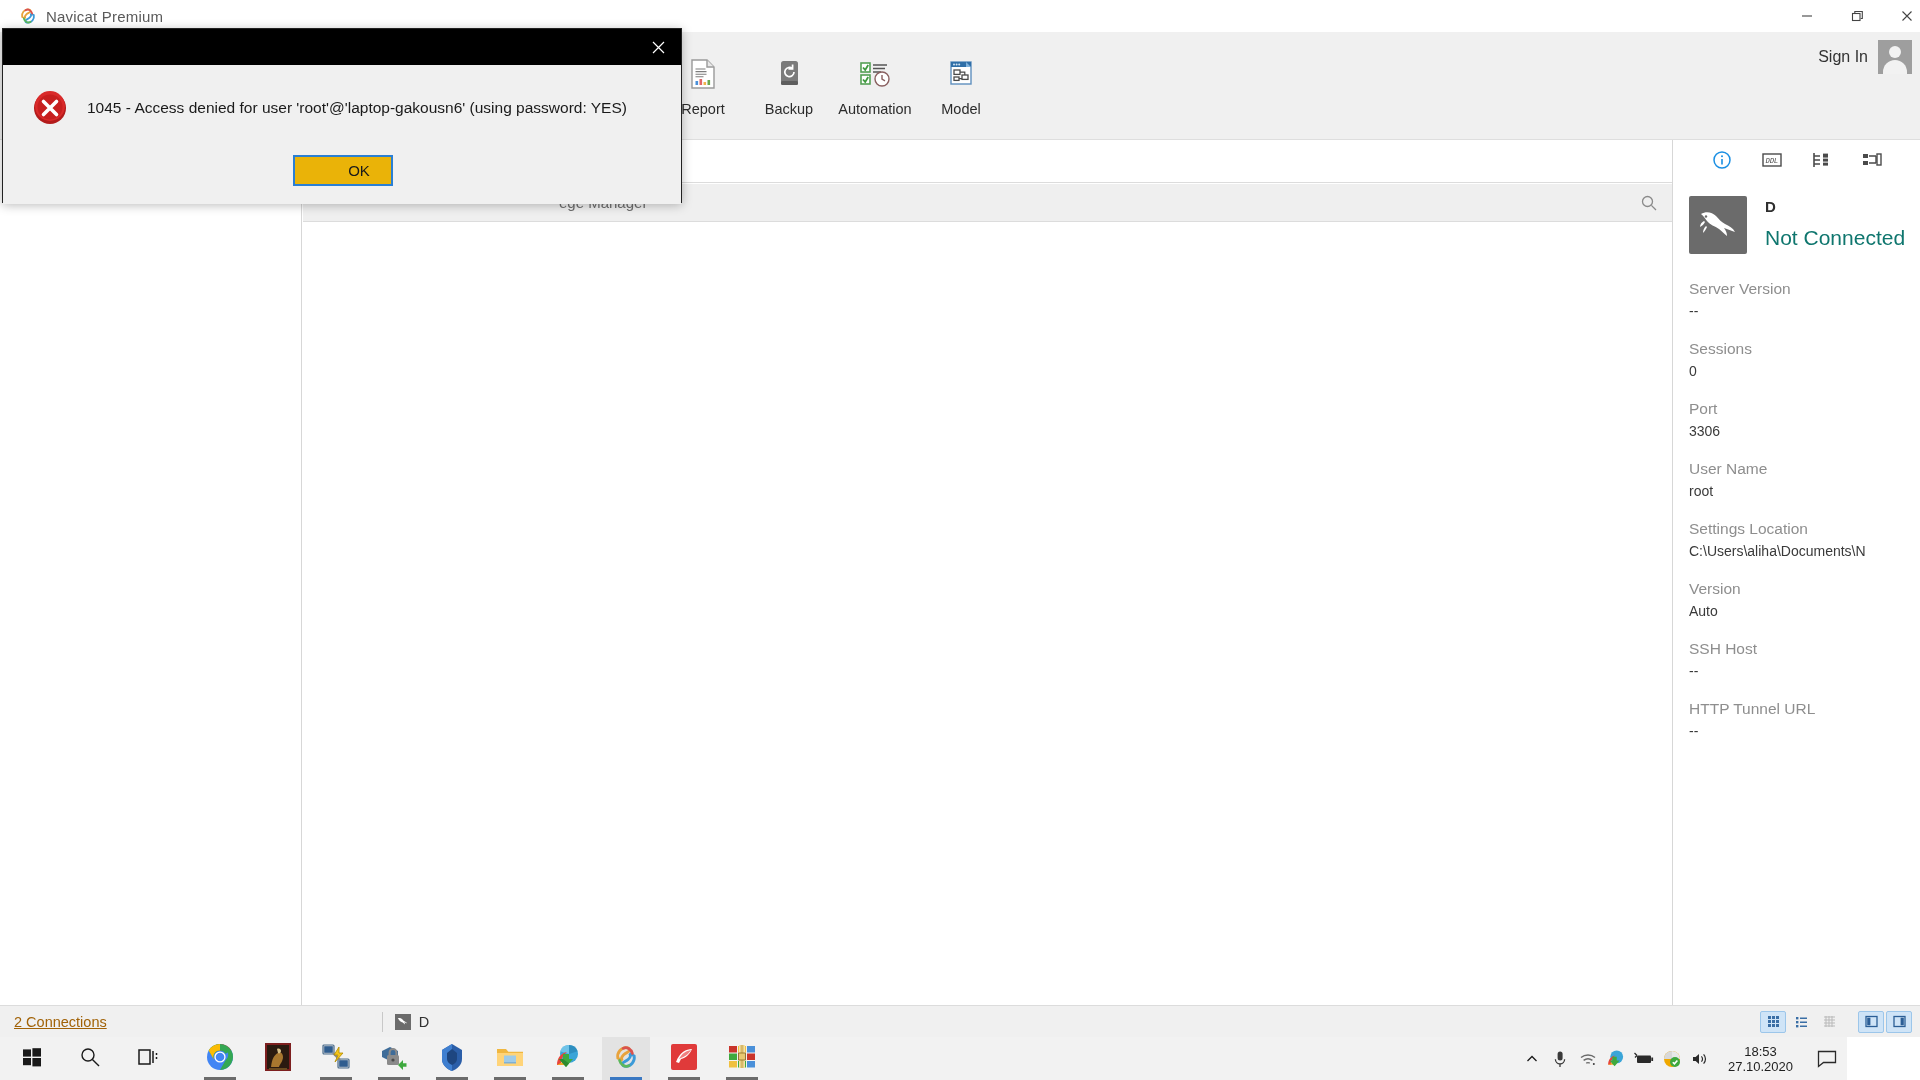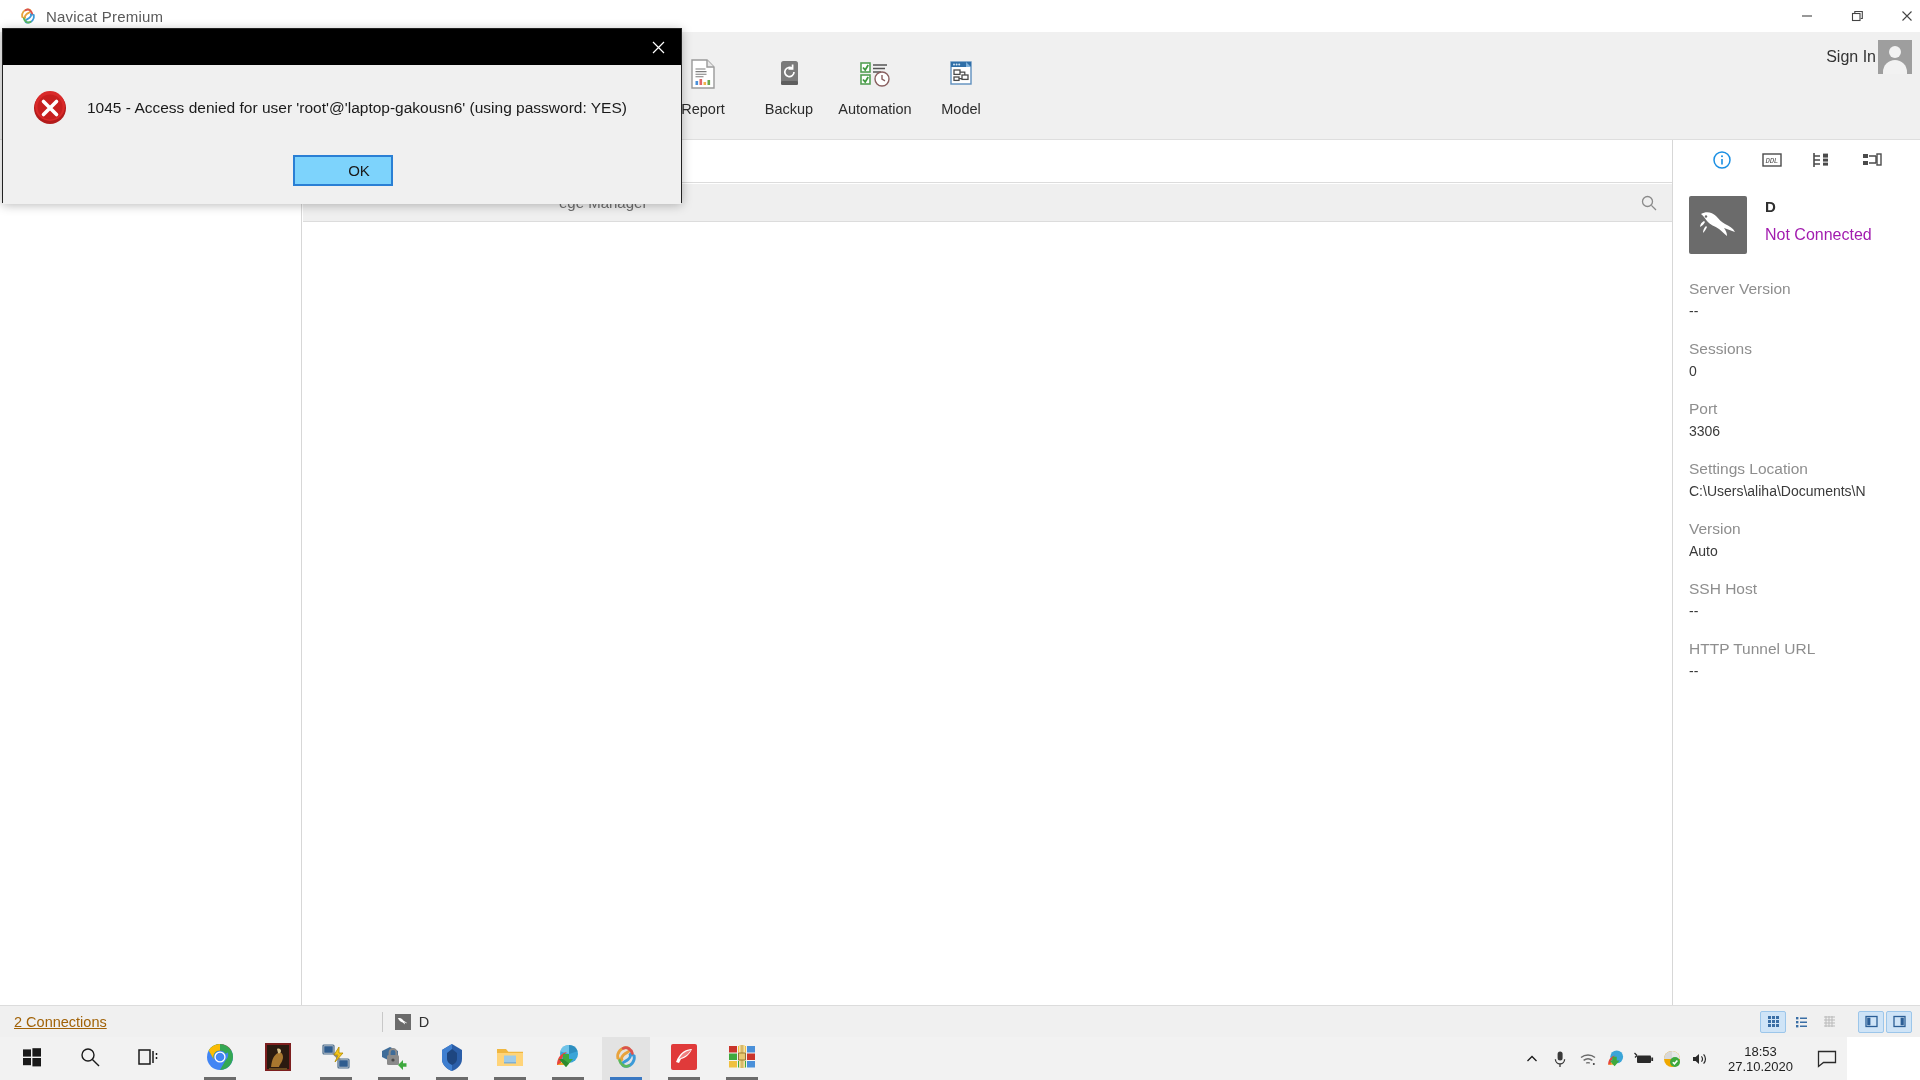--- a/index.html
+++ b/index.html
@@ -39,21 +39,21 @@
   .win-btn svg { display: block; }
 
   
   #ribbon {
     position: absolute; left: 0; top: 32px; width: 1920px; height: 108px;
     background: #f0f0f0;
     border-bottom: 1px solid #dedede;
   }
   #signin-wrap {
     position: absolute; right: 8px; top: 8px;
-    display: flex; align-items: center; gap: 2px;
+    display: flex; align-items: center; gap: 10px;
   }
   #signin-label { font-size: 16px; color: #333; }
   #avatar {
     width: 34px; height: 34px; background: #9e9e9e; position: relative; overflow: hidden;
   }
   #avatar::before {
     content: ""; position: absolute; left: 11px; top: 6px;
     width: 12px; height: 12px; border-radius: 50%; background: #f2f2f2;
   }
   #avatar::after {
@@ -113,21 +113,21 @@
   }
   .info-tab { width: 22px; height: 22px; display: flex; align-items: center; justify-content: center; }
   #conn-head {
     display: flex; align-items: flex-start; padding: 22px 0 0 16px; gap: 18px;
   }
   #conn-icon {
     width: 58px; height: 58px; background: #6b6b6b; border-radius: 2px;
     display: flex; align-items: center; justify-content: center; flex: 0 0 auto;
   }
   #conn-name { font-size: 15px; font-weight: bold; color: #2f2f2f; margin-top: 2px; }
-  #conn-status { font-size: 16px; color: #a21caf; margin-top: 11px; }
+  #conn-status { font-size: 21px; color: #0f766e; margin-top: 11px; }
   #info-list { padding: 24px 0 0 16px; }
   .info-row { margin-bottom: 16px; }
   .info-key { font-size: 15.5px; color: #8e8e8e; line-height: 22px; }
   .info-val { font-size: 14px; color: #3a3a3a; line-height: 22px; white-space: nowrap; }
 
   
   #statusbar {
     position: absolute; left: 0; top: 1005px; width: 1920px; height: 32px;
     background: #f0f0f0; border-top: 1px solid #dcdcdc;
     display: flex; align-items: center;
@@ -194,21 +194,21 @@
     position: relative; height: 139px; background: #f0f0f0;
   }
   #dlg-msg-row {
     display: flex; align-items: center; padding: 24px 0 0 28px; gap: 18px;
   }
   #dlg-icon { width: 38px; height: 38px; flex: 0 0 auto; }
   #dlg-msg { font-size: 15.5px; color: #1a1a1a; }
   #dlg-ok {
     position: absolute; left: 290px; top: 90px;
     width: 100px; height: 31px;
-    background: #7dd3fc; border: 2px solid #2a7fd4;
+    background: #eab308; border: 2px solid #2a7fd4;
     font-size: 15px; color: #1a1a1a;
     display: flex; align-items: center; justify-content: center;
     font-family: "Liberation Sans", sans-serif;
     padding-left: 32px;
   }
 </style>
 </head>
 <body>
 
 <div id="app">
@@ -395,20 +395,24 @@
       </div>
       <div class="info-row">
         <div class="info-key">Sessions</div>
         <div class="info-val">0</div>
       </div>
       <div class="info-row">
         <div class="info-key">Port</div>
         <div class="info-val">3306</div>
       </div>
       <div class="info-row">
+        <div class="info-key">User Name</div>
+        <div class="info-val">root</div>
+      </div>
+      <div class="info-row">
         <div class="info-key">Settings Location</div>
         <div class="info-val">C:\Users\aliha\Documents\N</div>
       </div>
       <div class="info-row">
         <div class="info-key">Version</div>
         <div class="info-val">Auto</div>
       </div>
       <div class="info-row">
         <div class="info-key">SSH Host</div>
         <div class="info-val">--</div>

